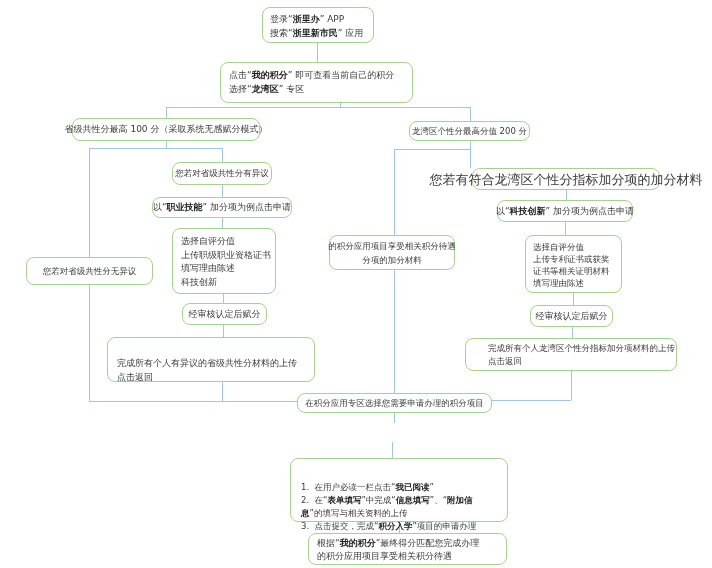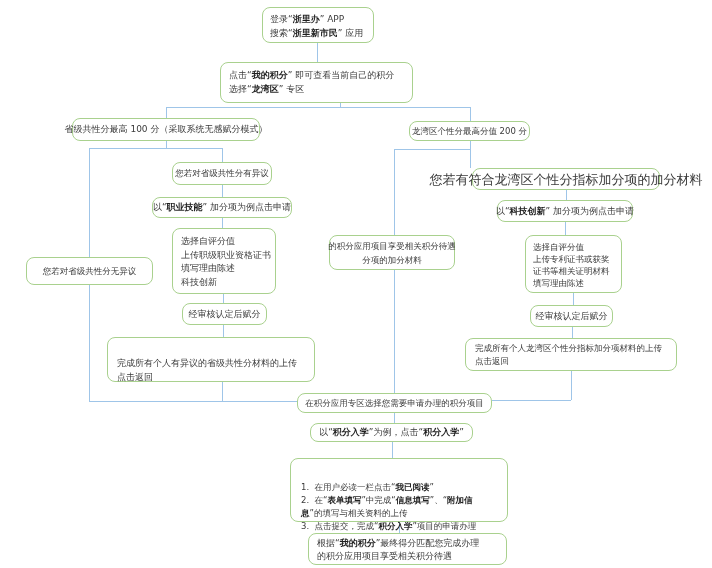--- a/index.html
+++ b/index.html
@@ -122,32 +122,29 @@
       <div class="line"><span>选择自评分值</span></div>
       <div class="line"><span>上传专利证书或获奖</span></div>
       <div class="line"><span>证书等相关证明材料</span></div>
       <div class="line"><span>填写理由陈述</span></div>
     </div>
 
   <div class="box c" style="left:530px;top:305px;width:83px;height:22px">
       <div class="line"><span>经审核认定后赋分</span></div>
     </div>
 
-  <div class="box" style="left:465px;top:338px;width:212px;height:33px;padding:3px 9px;line-height:13px;font-size:8.5px">
+  <div class="box" style="left:465px;top:338px;width:212px;height:33px;padding:3px 22px;line-height:13px;font-size:8.5px">
       <div class="line"><span>完成所有个人龙湾区个性分指标加分项材料的上传</span></div>
       <div class="line"><span>点击返回</span></div>
     </div>
 
   <div class="box c" style="left:297px;top:393px;width:195px;height:20px;font-size:8.5px">
       <div class="line"><span>在积分应用专区选择您需要申请办理的积分项目</span></div>
     </div>
 
-  <div class="box c" style="left:310px;top:423px;width:163px;height:19px">
-      <div class="line"><span>以“</span><b>积分入学</b><span>”为例，点击“</span><b>积分入学</b><span>”</span></div>
-    </div>
 
   <div class="box" style="left:290px;top:458px;width:218px;height:64px;padding:22px 10px;line-height:13px;font-size:8.5px">
       <div class="line"><span>1.  在用户必读一栏点击“</span><b>我已阅读</b><span>”</span></div>
       <div class="line"><span>2.  在“</span><b>表单填写</b><span>”中完成“</span><b>信息填写</b><span>”、“</span><b>附加信</b></div>
       <div class="line"><b>息</b><span>”的填写与相关资料的上传</span></div>
       <div class="line"><span>3.  点击提交，完成“</span><b>积分入学</b><span>”项目的申请办理</span></div>
     </div>
 
   <div class="box" style="left:308px;top:533px;width:199px;height:32px;padding:3px 8px;line-height:13px">
       <div class="line"><span>根据“</span><b>我的积分</b><span>”最终得分匹配您完成办理</span></div>

